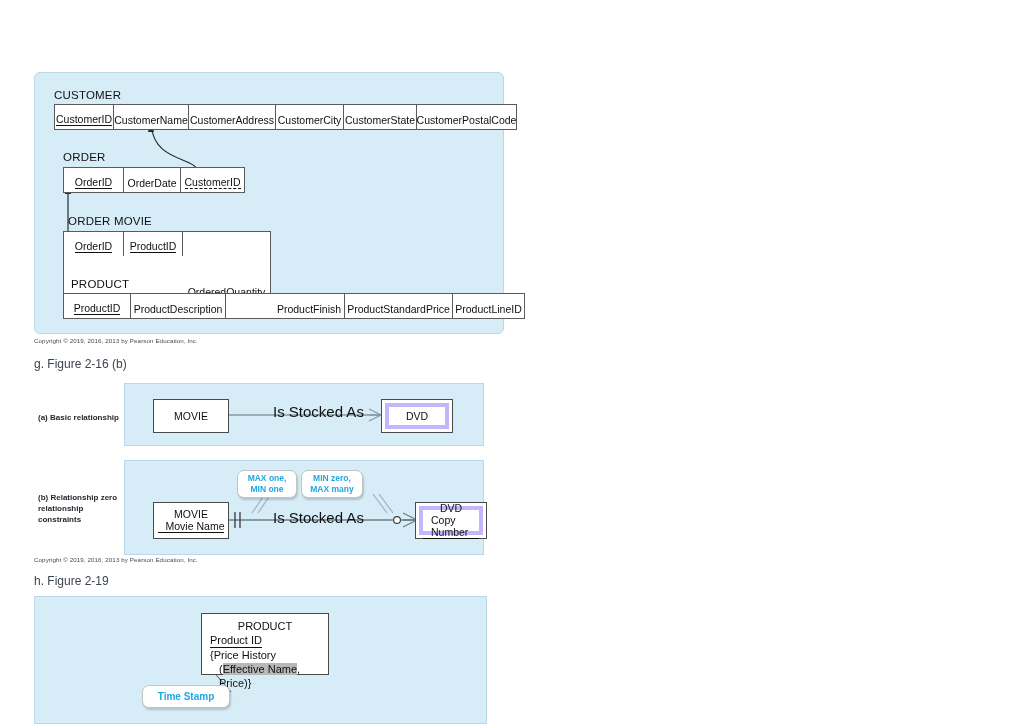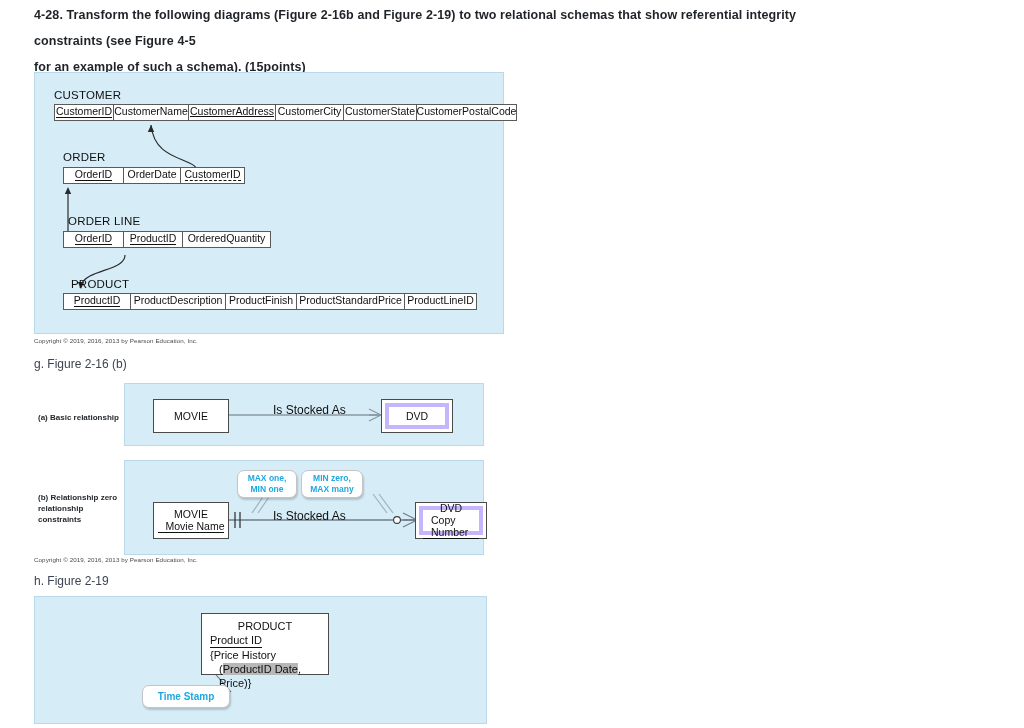--- a/index.html
+++ b/index.html
@@ -49,22 +49,22 @@
     position: absolute;
     display: flex;
     background: #ffffff;
     border: 1px solid #5a5a5a;
   }
   .rel-cell {
     border-right: 1px solid #5a5a5a;
     padding: 0 5px 3px 5px;
     font-size: 10.5px; color: #101010;
     white-space: nowrap;
-    display: flex; align-items: flex-start; justify-content: center;
-    height: 15px;
+    display: flex; align-items: flex-end; justify-content: center;
+    height: 24px;
   }
   .rel-cell:last-child { border-right: none; }
   .rel-cell .pk { border-bottom: 1px solid #101010; line-height: 12px; }
   .rel-cell .fk { border-bottom: 1px dashed #101010; line-height: 12px; }
 
   
   .er-box {
     position: absolute;
     background: #ffffff;
     border: 1px solid #4a4a4a;
@@ -75,21 +75,21 @@
   .er-box.weak { border: 1px solid #4a4a4a; padding: 3px; }
   .er-box.weak .inner {
     border: 4px solid #c4b5fd; width: 100%; height: 100%;
     display: flex; flex-direction: column;
     align-items: center; justify-content: center;
   }
   .er-attr-u { border-bottom: 1px solid #101010; line-height: 12px; padding-left: 8px; }
 
   .rel-label {
     position: absolute;
-    font-size: 12px; color: #101010;
+    font-size: 15px; color: #101010;
     background: transparent; white-space: nowrap;
   }
 
   
   .bubble {
     position: absolute;
     background: #ffffff;
     border: 1px solid #c4c4c4;
     border-radius: 7px;
     box-shadow: 1px 2px 2px rgba(0,0,0,.18);
@@ -116,28 +116,23 @@
   .prod-pk { border-bottom: 1px solid #101010; display: inline-block; line-height: 13px; }
   .hl { background: #b8b8b8; }
 
   svg.ovl { position: absolute; left: 0; top: 0; pointer-events: none; }
 </style>
 </head>
 <body>
 
 <div class="page">
 
-  <div class="q-text">
-    <span>4-28.  Transform the following diagrams (Figure 2-16b and Figure 2-19) to two relational schemas that show referential integrity constraints (see Figure 4-5</span>
-    <br>
-    <span>for an example of such a schema). (15points)</span>
-  </div>
-
-
-  <div class="panel" style="left:34px; top:72px; width:470px; height:262px;">
+
+
+  <div class="panel" style="left:34px; top:72px; width:470px; height:262px;border-radius:6px;">
 
     <svg class="ovl" width="470" height="262">
 
       <path d="M 164,102 C 164,82 120,92 116,52" fill="none" stroke="#2b2b2b" stroke-width="1.2"></path>
       <path d="M 116,52 l -3.2,7 l 6.4,0 z" fill="#2b2b2b"></path>
 
       <path d="M 33,160 L 33,118" fill="none" stroke="#2b2b2b" stroke-width="1.2"></path>
       <path d="M 33,114 l -3.2,7 l 6.4,0 z" fill="#2b2b2b"></path>
 
       <path d="M 90,182 C 90,198 52,196 46,212" fill="none" stroke="#2b2b2b" stroke-width="1.2"></path>
@@ -145,21 +140,21 @@
     </svg>
 
     <div class="rel-title" style="left:19px; top:16px;">CUSTOMER</div>
     <div class="rel-table" style="left:19px; top:31px;">
       <div class="rel-cell" style="width:59px;">
           <span class="pk">CustomerID</span>
         </div>
       <div class="rel-cell" style="width:75px;">
           <span>CustomerName</span>
         </div>
-      <div class="rel-cell" style="width:87px;text-decoration:underline;">
+      <div class="rel-cell" style="width:87px;">
           <span>CustomerAddress</span>
         </div>
       <div class="rel-cell" style="width:68px;">
           <span>CustomerCity</span>
         </div>
       <div class="rel-cell" style="width:73px;">
           <span>CustomerState</span>
         </div>
       <div class="rel-cell" style="width:99px;">
           <span>CustomerPostalCode</span>
@@ -172,42 +167,42 @@
           <span class="pk">OrderID</span>
         </div>
       <div class="rel-cell" style="width:57px;">
           <span>OrderDate</span>
         </div>
       <div class="rel-cell" style="width:63px;">
           <span class="fk">CustomerID</span>
         </div>
     </div>
 
-    <div class="rel-title" style="left:33px; top:142px;">ORDER LINE</div>
+    <div class="rel-title" style="left:33px; top:142px;">ORDER MOVIE</div>
     <div class="rel-table" style="left:28px; top:158px;">
       <div class="rel-cell" style="width:60px;">
           <span class="pk">OrderID</span>
         </div>
       <div class="rel-cell" style="width:59px;">
           <span class="pk">ProductID</span>
         </div>
-      <div class="rel-cell" style="width:87px;">
+      <div class="rel-cell" style="width:87px;margin-top:45px;">
           <span>OrderedQuantity</span>
         </div>
     </div>
 
     <div class="rel-title" style="left:36px; top:205px;">PRODUCT</div>
     <div class="rel-table" style="left:28px; top:220px;">
       <div class="rel-cell" style="width:67px;">
           <span class="pk">ProductID</span>
         </div>
       <div class="rel-cell" style="width:95px;">
           <span>ProductDescription</span>
         </div>
-      <div class="rel-cell" style="width:71px;">
+      <div class="rel-cell" style="width:71px;margin-left:48px;">
           <span>ProductFinish</span>
         </div>
       <div class="rel-cell" style="width:108px;">
           <span>ProductStandardPrice</span>
         </div>
       <div class="rel-cell" style="width:71px;">
           <span>ProductLineID</span>
         </div>
     </div>
   </div>
@@ -289,21 +284,21 @@
     <svg class="ovl" width="453" height="128">
       <path d="M 176,72 L 196,95" stroke="#6a6a6a" stroke-width="1.1" fill="none"></path>
     </svg>
 
     <div class="prod-box" style="left:166px; top:16px; width:128px; height:62px;">
       <div class="prod-title">PRODUCT</div>
       <div>
         <span class="prod-pk">Product ID</span>
       </div>
       <div>{Price History</div>
-      <div style="padding-left:9px;"><span>(</span><span class="hl">ProductID Date</span><span>, Price)}</span></div>
+      <div style="padding-left:9px;"><span>(</span><span class="hl">Effective Name</span><span>, Price)}</span></div>
     </div>
 
     <div class="bubble single" style="left:107px; top:88px; width:88px; height:23px;">
       <span>Time Stamp</span>
     </div>
   </div>
 
 </div>
 
 </body></html>

